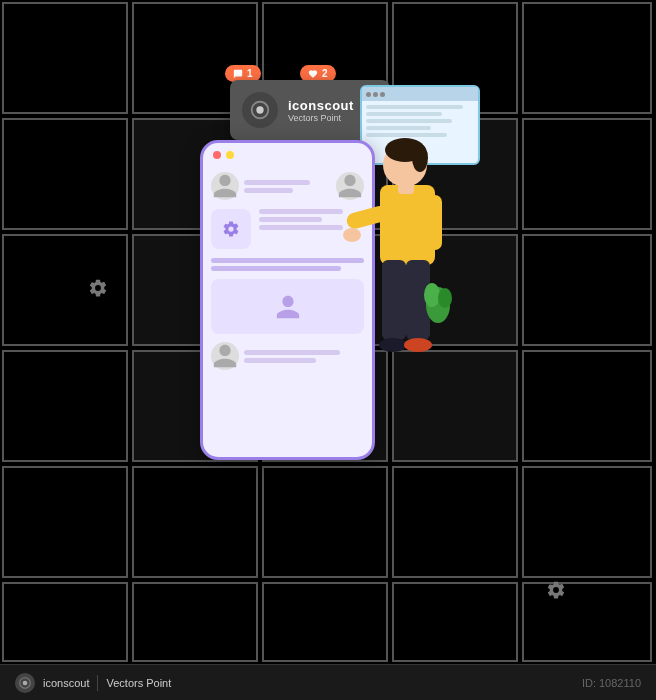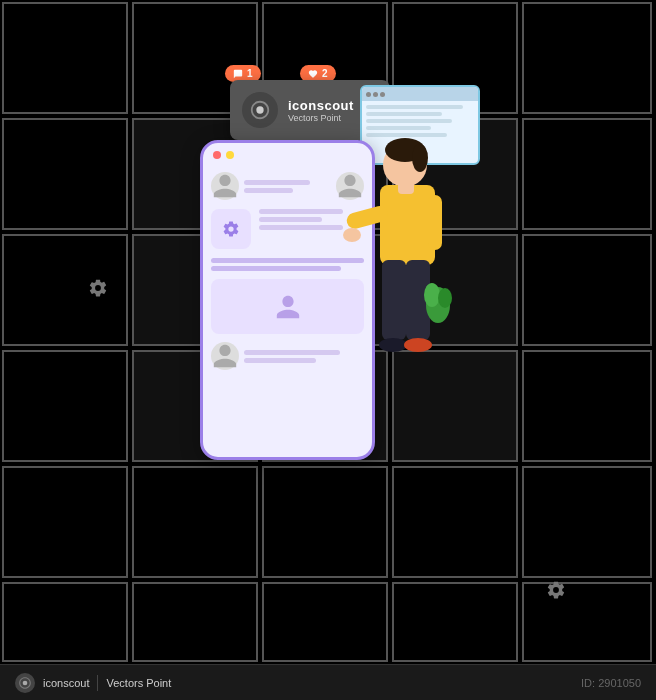--- a/index.html
+++ b/index.html
@@ -513,14 +513,14 @@
 <div class="bottom-bar">
   <div class="bottom-logo">
     <svg width="14" height="14" viewBox="0 0 24 24" fill="#888">
       <circle cx="12" cy="12" r="4" fill="#aaa"></circle>
       <path d="M12 2C6.48 2 2 6.48 2 12s4.48 10 10 10 10-4.48 10-10S17.52 2 12 2zm0 18c-4.41 0-8-3.59-8-8s3.59-8 8-8 8 3.59 8 8-3.59 8-8 8z" fill="#777"></path>
     </svg>
   </div>
   <span class="bottom-text">iconscout</span>
   <div class="bottom-divider"></div>
   <span class="bottom-text">Vectors Point</span>
-  <span class="bottom-id">ID: 2901050</span>
+  <span class="bottom-id">ID: 1082110</span>
 </div>
 
 </body></html>

